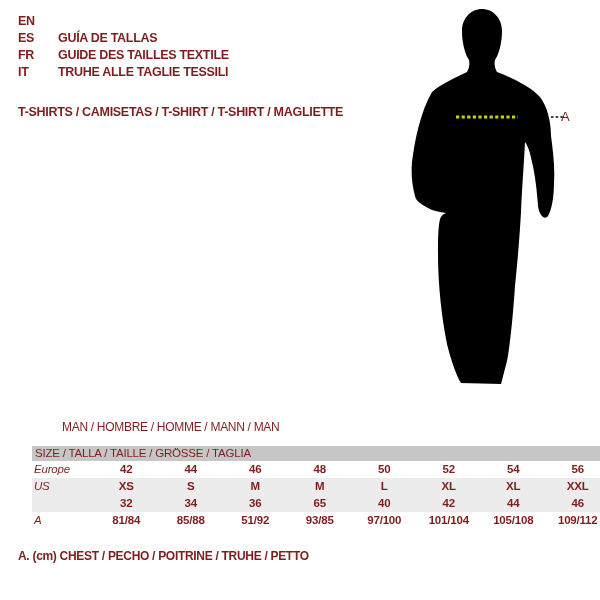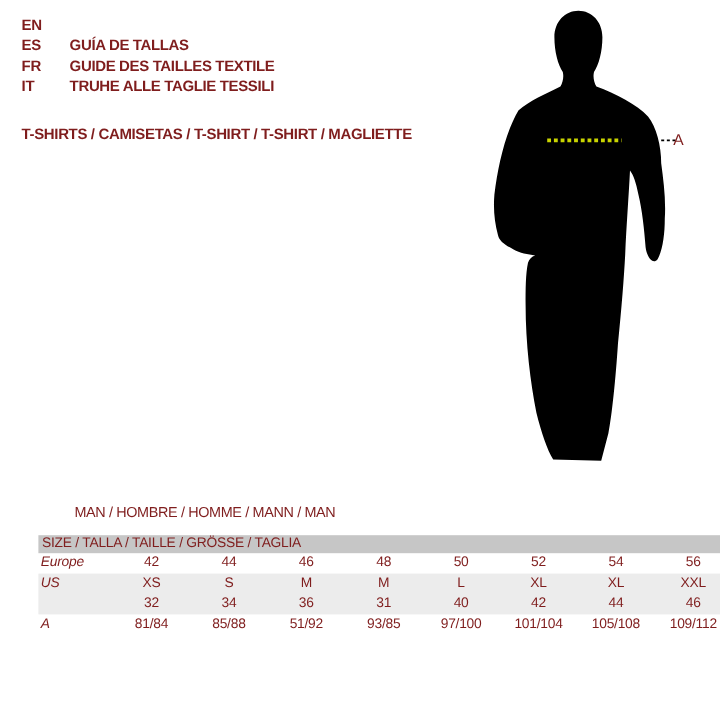--- a/index.html
+++ b/index.html
@@ -17,21 +17,21 @@
   .figure{position:absolute;left:405px;top:5px;}
   .measure-label{position:absolute;left:561px;top:109px;font-size:13px;font-weight:400;}
   
   .man-line{position:absolute;left:18px;top:420px;font-size:12px;font-weight:normal;letter-spacing:-0.3px;margin-left:44px;}
   
   .size-table{position:absolute;left:32px;top:446px;width:578px;}
   .thead{height:15px;line-height:15px;background:#c6c6c6;padding-left:3px;font-size:11.5px;letter-spacing:-0.2px;}
   .trow{display:flex;height:17px;line-height:17px;font-size:11.5px;letter-spacing:-0.2px;}
   .trow.shaded{background:#ececec;align-items:flex-end;}
   .tlabel{flex:0 0 60px;width:60px;padding-left:2px;font-style:italic;}
-  .tcell{flex:1;text-align:center;}
+  .tcell{flex:1;text-align:center;font-weight:bold;}
   
   .footnote{position:absolute;left:18px;top:549px;font-size:12px;font-weight:bold;letter-spacing:-0.3px;}
 </style>
 </head>
 <body>
 
 <div class="page">
 
   <div class="lang-list">
     <div class="lang-row">
@@ -116,34 +116,35 @@
       <span class="tcell">XL</span>
       <span class="tcell">XL</span>
       <span class="tcell">XXL</span>
     </div>
 
     <div class="trow shaded">
       <span class="tlabel"></span>
       <span class="tcell">32</span>
       <span class="tcell">34</span>
       <span class="tcell">36</span>
-      <span class="tcell">31</span>
+      <span class="tcell">65</span>
       <span class="tcell">40</span>
       <span class="tcell">42</span>
       <span class="tcell">44</span>
       <span class="tcell">46</span>
     </div>
 
     <div class="trow">
       <span class="tlabel">A</span>
       <span class="tcell">81/84</span>
       <span class="tcell">85/88</span>
       <span class="tcell">51/92</span>
       <span class="tcell">93/85</span>
       <span class="tcell">97/100</span>
       <span class="tcell">101/104</span>
       <span class="tcell">105/108</span>
       <span class="tcell">109/112</span>
     </div>
   </div>
 
+  <div class="footnote">A. (cm) CHEST / PECHO / POITRINE / TRUHE / PETTO</div>
 
 </div>
 
 </body></html>

